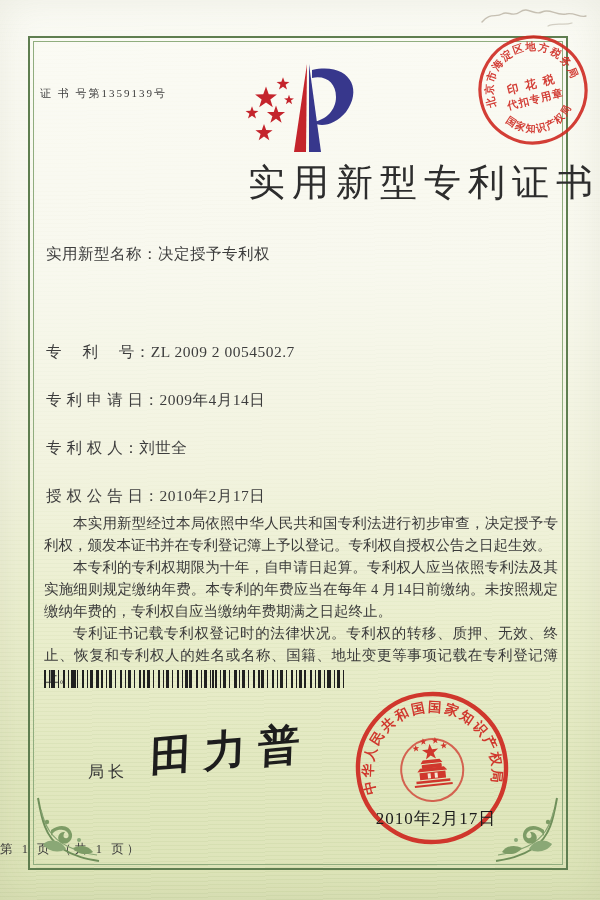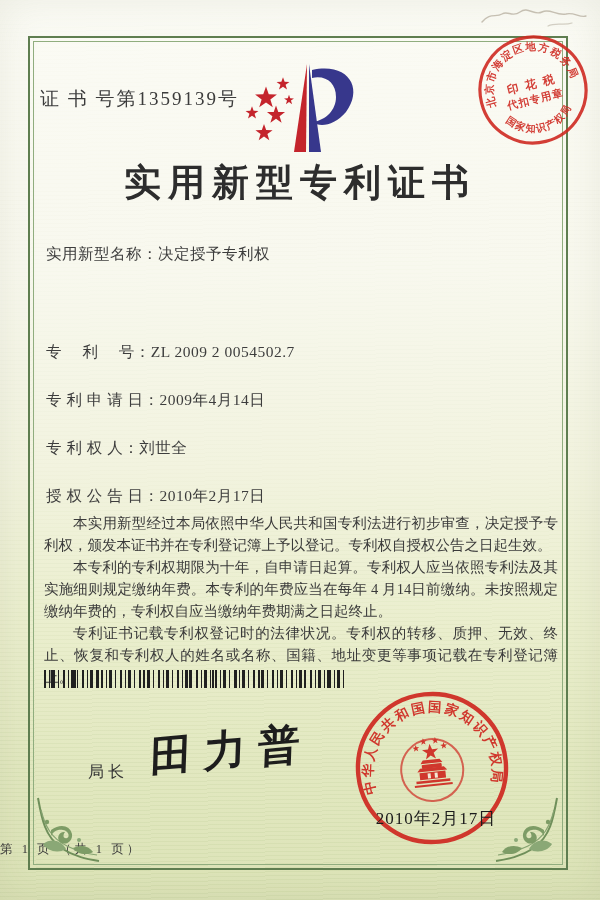--- a/index.html
+++ b/index.html
@@ -10,22 +10,22 @@
     box-shadow:inset 0 0 40px rgba(120,120,90,.12);
   }
   .waves{position:absolute;inset:0;pointer-events:none;
     background:repeating-linear-gradient(179deg,rgba(105,140,60,.12) 0 1px,rgba(0,0,0,0) 1px 4px);
     opacity:.55;
     -webkit-mask-image:linear-gradient(180deg,rgba(0,0,0,.10),rgba(0,0,0,.30) 55%,#000 85%);
     mask-image:linear-gradient(180deg,rgba(0,0,0,.10),rgba(0,0,0,.30) 55%,#000 85%);
   }
   .frame{position:absolute;left:28px;top:36px;right:32px;bottom:30px;border:2.5px solid #5f7e50;}
   .frame-inner{position:absolute;inset:3px;border:1px solid #90ad7e;}
-  .cert-no{position:absolute;left:40px;top:86px;font-size:19px;letter-spacing:2px;color:#3c3c3c;}
-  .title{position:absolute;left:0;right:0;top:158px;text-align:center;font-size:37px;font-weight:700;
+  .cert-no{position:absolute;left:40px;top:86px;font-size:11px;letter-spacing:2px;color:#3c3c3c;}
+  .title{position:absolute;left:0;right:0;top:158px;text-align:right;font-size:37px;font-weight:400;
     letter-spacing:7px;color:#2d2d2d;}
   .field{position:absolute;left:46px;font-size:15.5px;color:#3d3d3d;letter-spacing:.5px;white-space:nowrap;}
   .paras{position:absolute;left:44px;top:512px;width:514px;font-size:14.5px;line-height:22px;
     color:#3a3a3a;text-align:justify;}
   .paras p{margin:0;text-indent:2em;}
   .barcode{position:absolute;left:44px;top:670px;width:302px;height:18px;
     background-image:
       repeating-linear-gradient(90deg,#202020 0 2px,transparent 2px 5px,#202020 5px 6px,transparent 6px 8px,#202020 8px 11px,transparent 11px 14px,#202020 14px 15px,transparent 15px 19px),
       repeating-linear-gradient(90deg,transparent 0 7px,#202020 7px 9px,transparent 9px 23px);
   }

